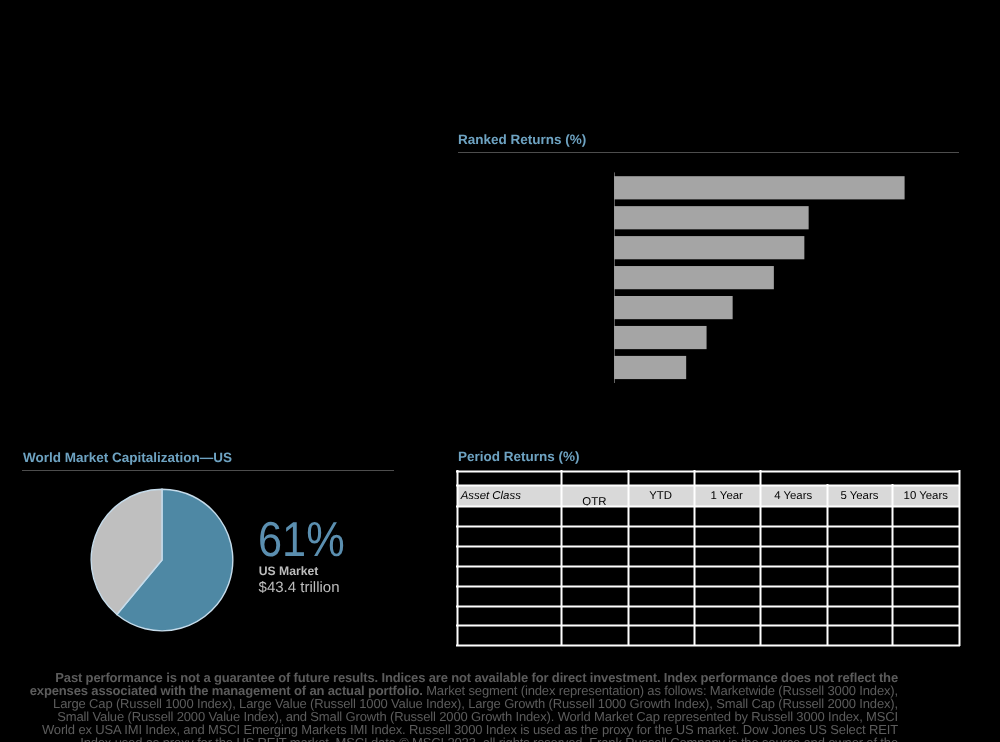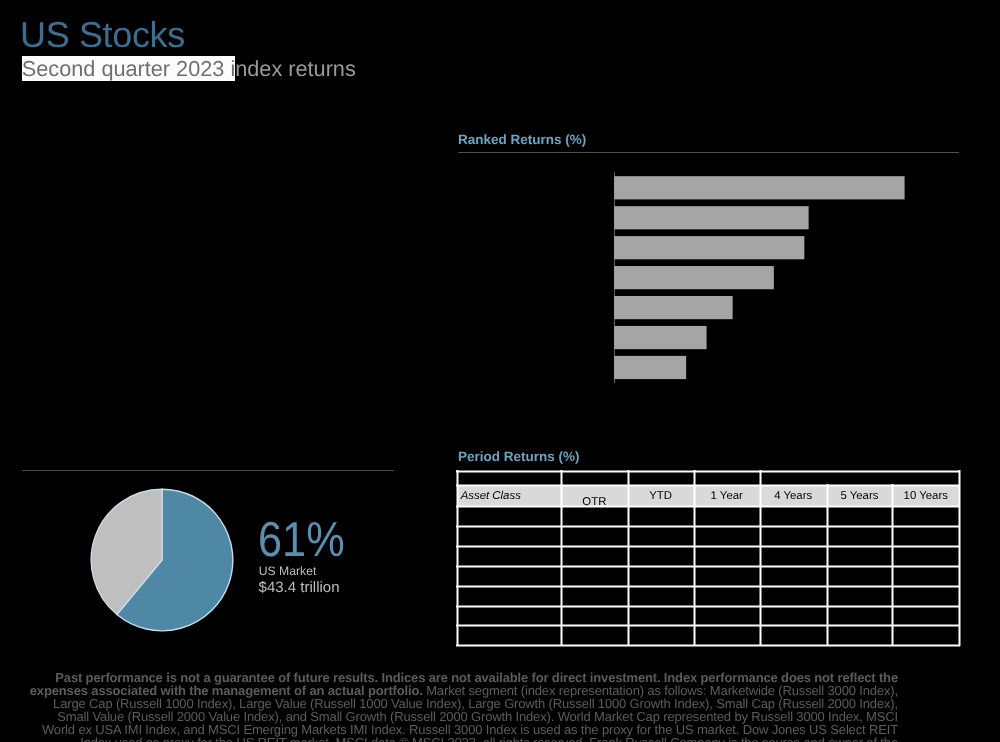--- a/index.html
+++ b/index.html
@@ -31,21 +31,21 @@
   
   .sect-title { font-size:13.5px; font-weight:bold; color:#6ea3c2; white-space:nowrap; }
   .sect-rule { height:1px; background:#4d4d4d; }
 
   
   #bar-chart { pointer-events:none; }
 
   
   #pie-svg { display:block; }
   #pct { font-size:49px; color:#5b8fb0; line-height:1; white-space:nowrap; transform:scaleX(0.883); transform-origin:0 0; }
-  #pct-l1 { font-size:12.2px; font-weight:normal; color:#bdbdbd; white-space:nowrap; line-height:1; }
+  #pct-l1 { font-size:12.2px; font-weight:bold; color:#bdbdbd; white-space:nowrap; line-height:1; }
   #pct-l2 { font-size:15px; color:#bdbdbd; white-space:nowrap; line-height:1; }
 
   
   #ptable { position:absolute; left:0; top:0; width:1000px; height:742px; }
   .gl-v { position:absolute; width:3px;
     background:linear-gradient(to right,rgba(255,255,255,.5),rgba(255,255,255,.5) 33.34%,#ffffff 33.34%,#ffffff 66.67%,rgba(255,255,255,.5) 66.67%,rgba(255,255,255,.5)); }
   .gl-h { position:absolute; height:3px;
     background:linear-gradient(to bottom,rgba(255,255,255,.5),rgba(255,255,255,.5) 33.34%,#ffffff 33.34%,#ffffff 66.67%,rgba(255,255,255,.5) 66.67%,rgba(255,255,255,.5)); }
   .hdr-bg { position:absolute; background:#d9d9d9; }
   .hdr-cell {
@@ -60,36 +60,35 @@
     font-size:13px; letter-spacing:-0.15px; color:#5c5c5c; line-height:13px;
     text-align:right;
   }
   #footer .b { font-weight:bold; }
 </style>
 </head>
 <body>
 
 <div id="page">
 
-  <div class="abs" id="title">US Stocks</div>
-  <div class="abs" id="subtitle"><span id="subtitle-hl">Second quarter 2023 i</span><span id="subtitle-rest">ndex returns</span></div>
 
   <div class="abs sect-title" style="left:458px; top:132px;text-align:right;">Ranked Returns (%)</div>
   <div class="abs sect-rule" style="left:458px; top:152px; width:501px;"></div>
   <svg class="abs" id="bar-chart" style="left:0; top:0;" width="1000" height="742">
     <rect id="bars-axis" x="614.05" y="172.4" width="0.47" height="210.6" fill="#d4d4d4"></rect>
   <rect x="614.1" y="176.20" width="290.50" height="23.2" fill="#a5a5a5" class="bar"></rect>
       <rect x="614.1" y="206.15" width="194.55" height="23.2" fill="#a5a5a5" class="bar"></rect>
       <rect x="614.1" y="236.10" width="190.25" height="23.2" fill="#a5a5a5" class="bar"></rect>
       <rect x="614.1" y="266.05" width="159.75" height="23.2" fill="#a5a5a5" class="bar"></rect>
       <rect x="614.1" y="296.00" width="118.55" height="23.2" fill="#a5a5a5" class="bar"></rect>
       <rect x="614.1" y="325.95" width="92.47" height="23.2" fill="#a5a5a5" class="bar"></rect>
       <rect x="614.1" y="355.90" width="72.07" height="23.2" fill="#a5a5a5" class="bar"></rect>
     </svg>
 
+  <div class="abs sect-title" style="left:23px; top:450px;">World Market Capitalization—US</div>
   <div class="abs sect-rule" style="left:22px; top:470px; width:372px;"></div>
   <div class="abs" style="left:89.6px; top:488.1px;">
     <svg id="pie-svg" width="144" height="144" viewBox="0 0 144 144">
       <path id="slice-us" d="M 72 72 L 72.00 1.20 A 70.8 70.8 0 1 1 26.87 126.55 Z" fill="#4e88a4" stroke="#c6dceb" stroke-width="1.4"></path>
       <path id="slice-row" d="M 72 72 L 26.87 126.55 A 70.8 70.8 0 0 1 72.00 1.20 Z" fill="#bfbfbf" stroke="#c6dceb" stroke-width="1.4"></path>
     </svg>
   </div>
   <div class="abs" id="pct" style="left:257.8px; top:515.8px;">61%</div>
   <div class="abs" id="pct-l1" style="left:258.8px; top:564.8px;">US Market</div>
   <div class="abs" id="pct-l2" style="left:258.6px; top:579.5px;">$43.4 trillion</div>

